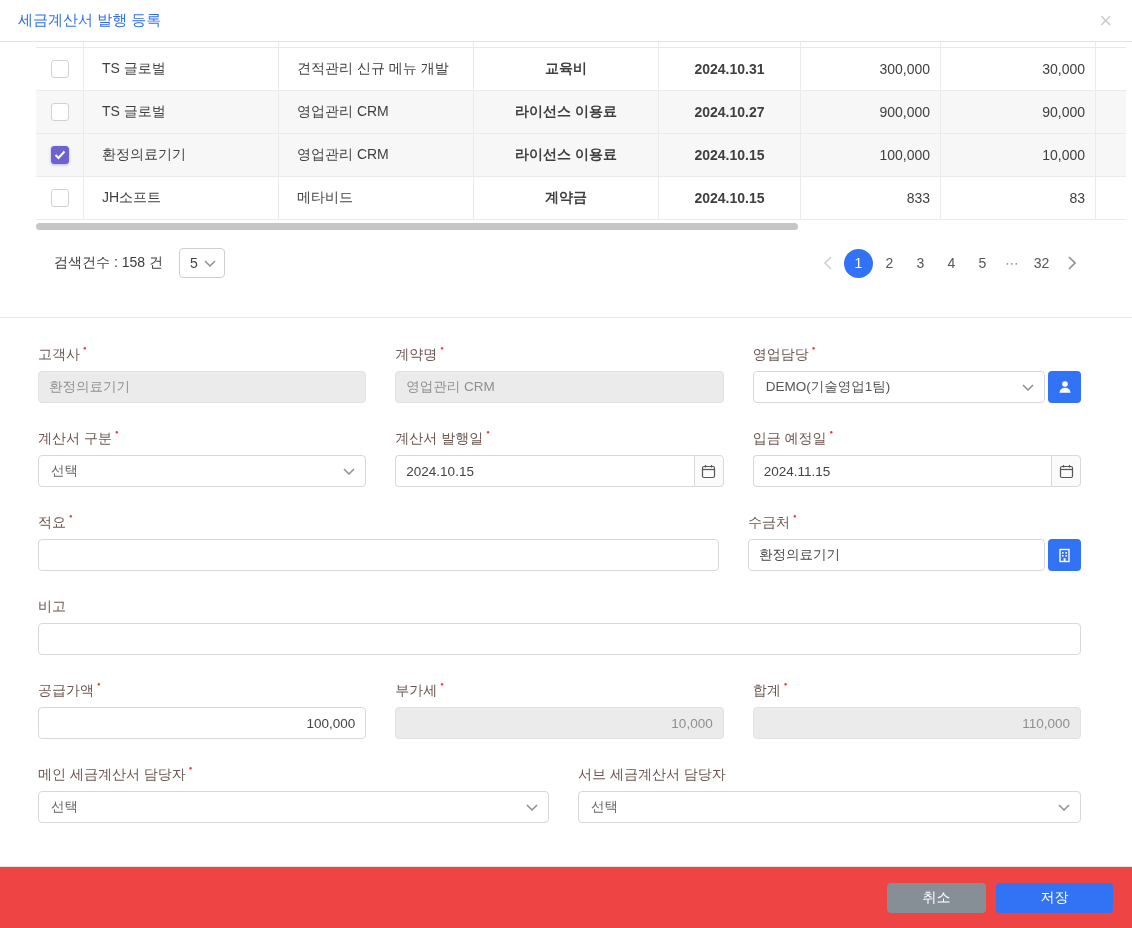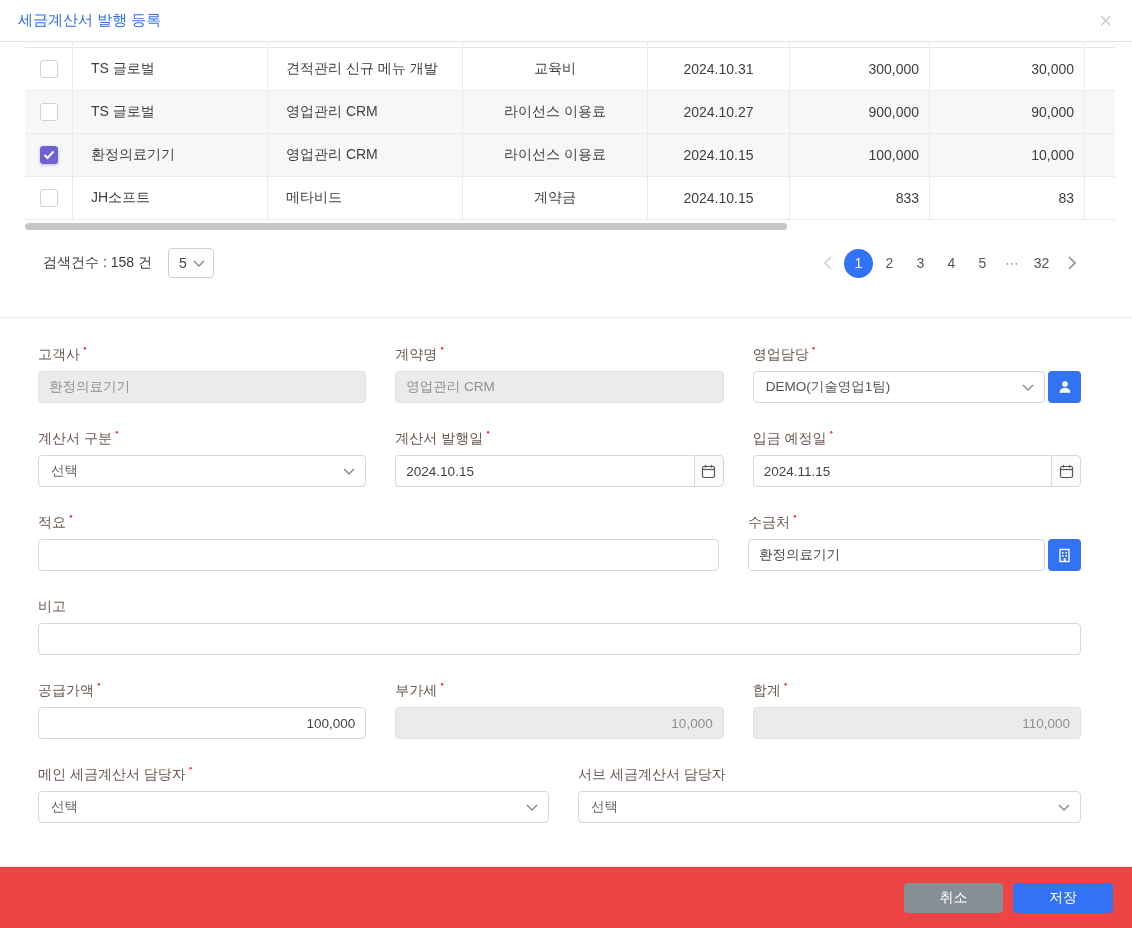--- a/index.html
+++ b/index.html
@@ -7,33 +7,33 @@
     font-family:"Liberation Sans","DejaVu Sans",sans-serif; }
   .modal { width:1132px; height:928px; display:flex; flex-direction:column; background:#fff; }
 
   
   .modal-header { flex:none; height:42px; display:flex; align-items:center; justify-content:space-between;
     padding:0 20px 0 18px; border-bottom:1px solid #dbe4f2; }
   .modal-title { color:#2f6ef3; font-size:15px; font-weight:normal; }
   .close { color:#c9cdd2; font-size:22px; line-height:1; cursor:pointer; font-weight:400; }
 
   
-  .table-section { flex:none; padding-left:25px; }
+  .table-section { flex:none; padding-left:36px; }
   .table-wrap { width:1090px; overflow:hidden; }
   .tbl { width:1160px; }
   .trow, .partial-row { display:grid; grid-template-columns:48px 195px 195px 185px 142px 140px 155px 100px; }
   .partial-row { height:6px; }
   .partial-row .cell { border-bottom:1px solid #e8e8e8; }
   .trow { height:43px; }
   .cell { display:flex; align-items:center; font-size:14px; color:#3f3f3f;
     border-right:1px solid #ebebeb; border-bottom:1px solid #ebebeb; overflow:hidden; white-space:nowrap; }
   .cell.last { border-right:none; }
   .c-check { justify-content:center; }
   .c-left  { padding-left:18px; }
-  .c-center{ justify-content:center; }
+  .c-center{ justify-content:center;font-weight:bold; }
   .c-right { justify-content:flex-end; padding-right:10px; }
   .trow.striped { background:#f7f7f8; }
   .checkbox { width:18px; height:18px; border:1.5px solid #d2d2d6; border-radius:3px; background:#fff;
     display:flex; align-items:center; justify-content:center; cursor:pointer; }
   .checkbox svg { display:none; }
   .checkbox.checked { background:#6e61d1; border-color:#6e61d1; box-shadow:0 1px 3px rgba(110,97,209,.45); }
   .checkbox.checked svg { display:block; }
 
   
   .hscroll { margin-top:3px; width:1033px; height:7px; border-radius:4px; background:transparent; }
@@ -77,21 +77,21 @@
   .cal-btn { width:30px; height:32px; border:1px solid #d8d8d8; border-radius:0 4px 4px 0;
     background:#fbfbfb; display:flex; align-items:center; justify-content:center; cursor:pointer; }
   .side-btn { flex:none; width:33px; height:32px; margin-left:3px; border:none; border-radius:4px;
     background:#3273f6; display:flex; align-items:center; justify-content:center; cursor:pointer; }
 
   
   .modal-footer { margin-top:auto; flex:none; height:62px; border-top:1px solid #e7e7e7;
     display:flex; align-items:center; justify-content:flex-end; gap:10px; padding-right:19px; background:#ef4444; }
   .btn { height:30px; border:none; border-radius:4px; color:#fff; font-size:14px; cursor:pointer; font-family:inherit; }
   .btn-cancel { width:99px; background:#868e96; }
-  .btn-save { width:100px; background:#3273f6; }
+  .btn-save { width:117px; background:#3273f6; }
 </style>
 </head>
 <body>
 
 <div class="modal">
 
   <div class="modal-header">
     <span class="modal-title">세금계산서 발행 등록</span>
     <span class="close">×</span>
   </div>

